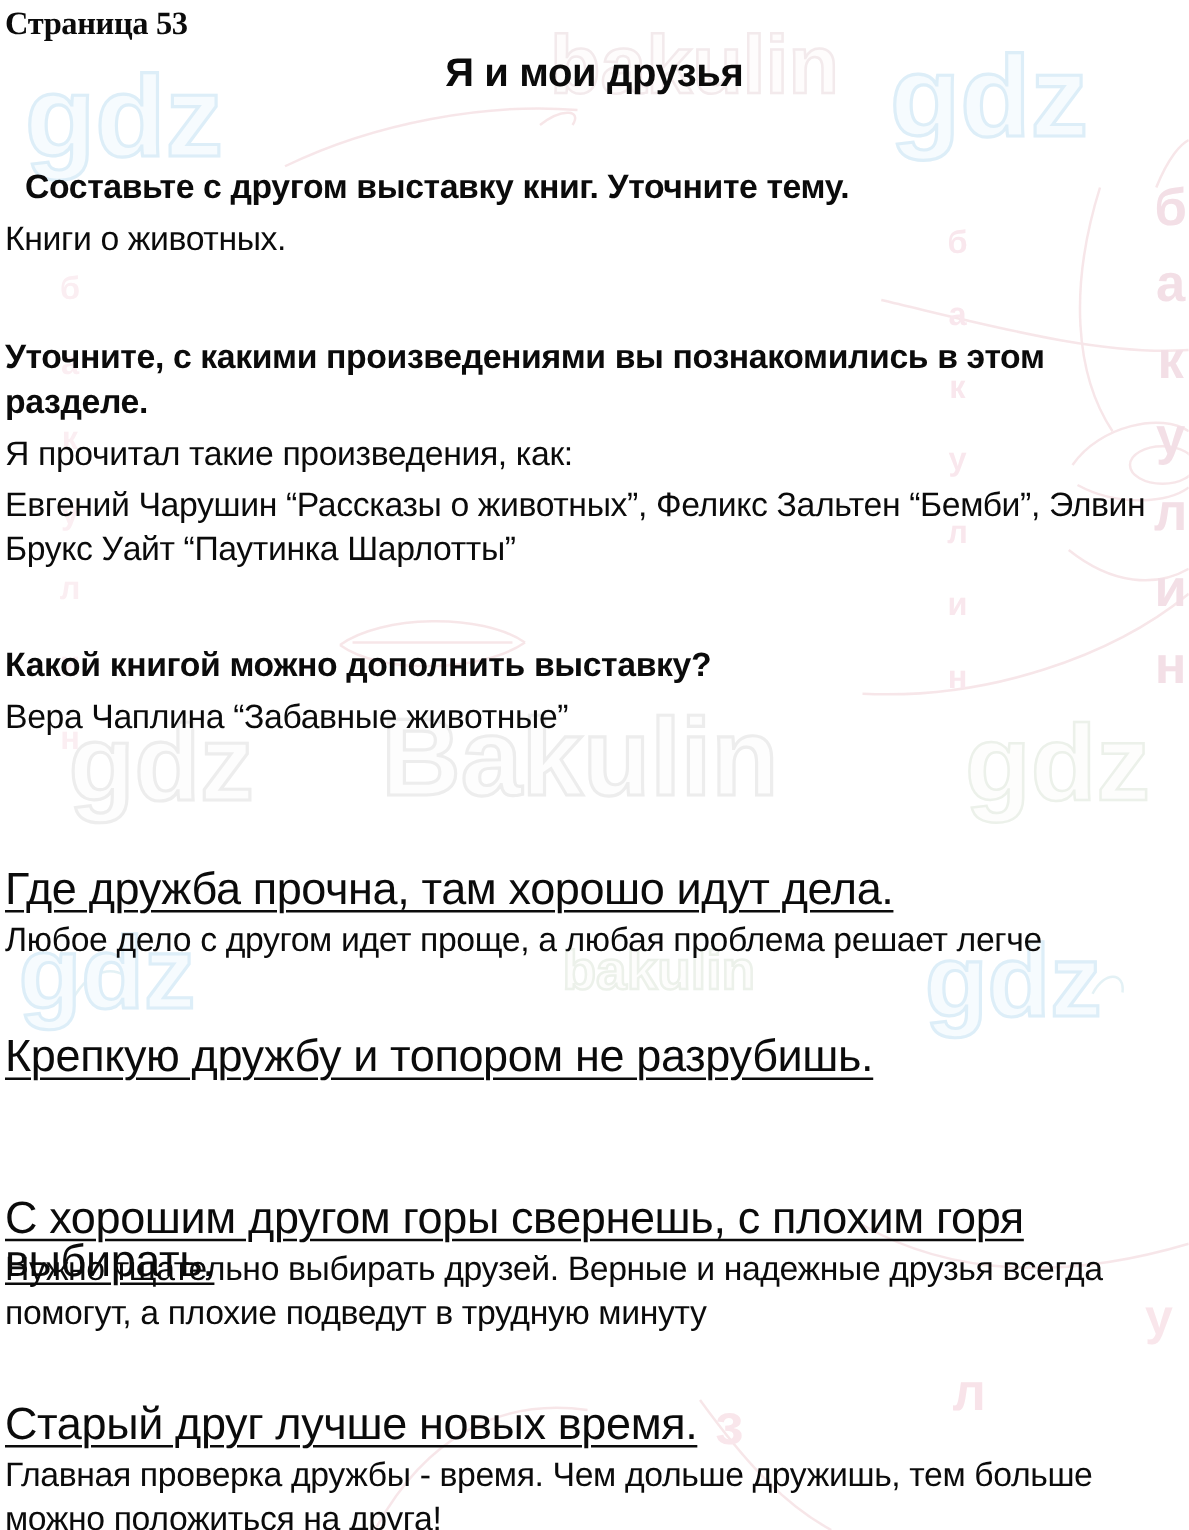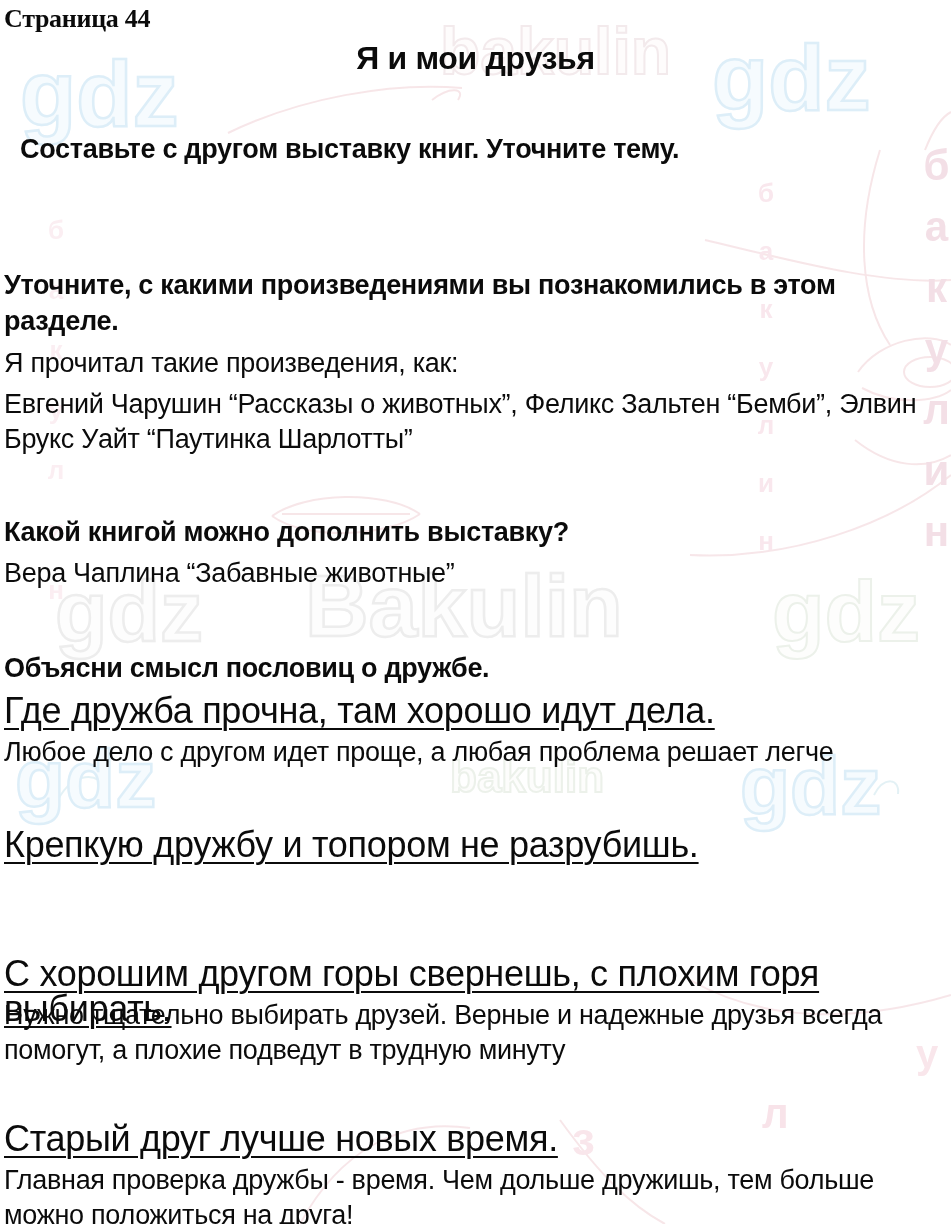--- a/index.html
+++ b/index.html
@@ -90,34 +90,34 @@
   <span class="wm-vert" style="left:750px;top:178px;font-size:26px;letter-spacing:28px;color:#f9e7ed;">бакулин</span>
   <span class="wm-vert" style="left:40px;top:215px;font-size:26px;letter-spacing:30px;color:#fbeef2;">бакулин</span>
 
   <span class="wm-letter" style="left:762px;top:1090px;font-size:42px;color:#f8e3e9;">л</span>
   <span class="wm-letter" style="left:572px;top:1112px;font-size:46px;color:#f9e6eb;">з</span>
   <span class="wm-letter" style="left:916px;top:1032px;font-size:40px;color:#f9e6eb;">у</span>
 </div>
 
 <div class="content">
 
-  <div class="blk page-label" style="top:4px;">Страница 44</div>
+  <div class="blk page-label" style="top:4px;">Страница 53</div>
 
   <div class="blk title" style="top:40px;">Я и мои друзья</div>
 
   <div class="blk question" style="top:131px;margin-left:16px;">Составьте с другом выставку книг. Уточните тему.</div>
+  <div class="blk answer" style="top:174px;">Книги о животных.</div>
 
   <div class="blk question" style="top:267px;width:930px;">Уточните, с какими произведениями вы познакомились в этом разделе.</div>
   <div class="blk answer" style="top:346px;">Я прочитал такие произведения, как:</div>
   <div class="blk answer" style="top:387px;">Евгений Чарушин “Рассказы о животных”, Феликс Зальтен “Бемби”, Элвин Брукс Уайт “Паутинка Шарлотты”</div>
 
   <div class="blk question" style="top:514px;">Какой книгой можно дополнить выставку?</div>
   <div class="blk answer" style="top:556px;">Вера Чаплина “Забавные животные”</div>
 
-  <div class="blk question" style="top:650px;">Объясни смысл пословиц о дружбе.</div>
 
   <div class="blk proverb" style="top:693px;">Где дружба прочна, там хорошо идут дела.</div>
   <div class="blk answer" style="top:735px;">Любое дело с другом идет проще, а любая проблема решает легче</div>
 
   <div class="blk proverb" style="top:827px;">Крепкую дружбу и топором не разрубишь.</div>
 
   <div class="blk proverb" style="top:956px;">С хорошим другом горы свернешь, с плохим горя выбирать.</div>
   <div class="blk answer" style="top:998px;">Нужно тщательно выбирать друзей. Верные и надежные друзья всегда помогут, а плохие подведут в трудную минуту</div>
 
   <div class="blk proverb" style="top:1121px;">Старый друг лучше новых время.</div>

